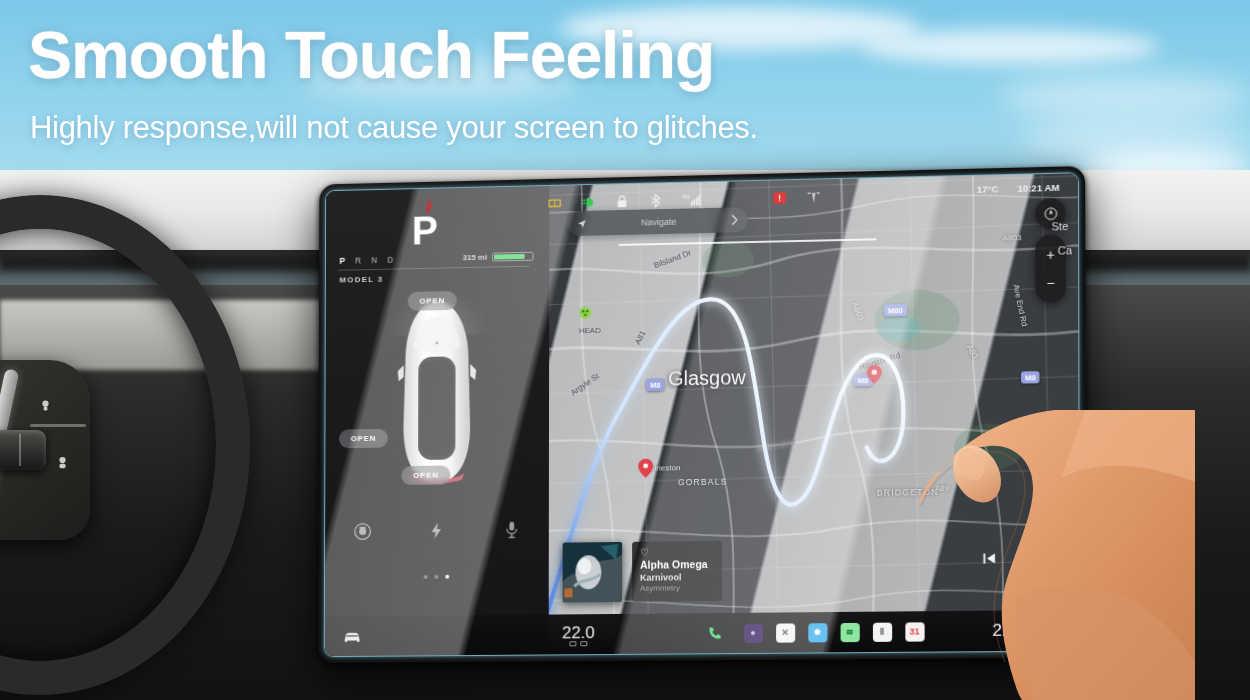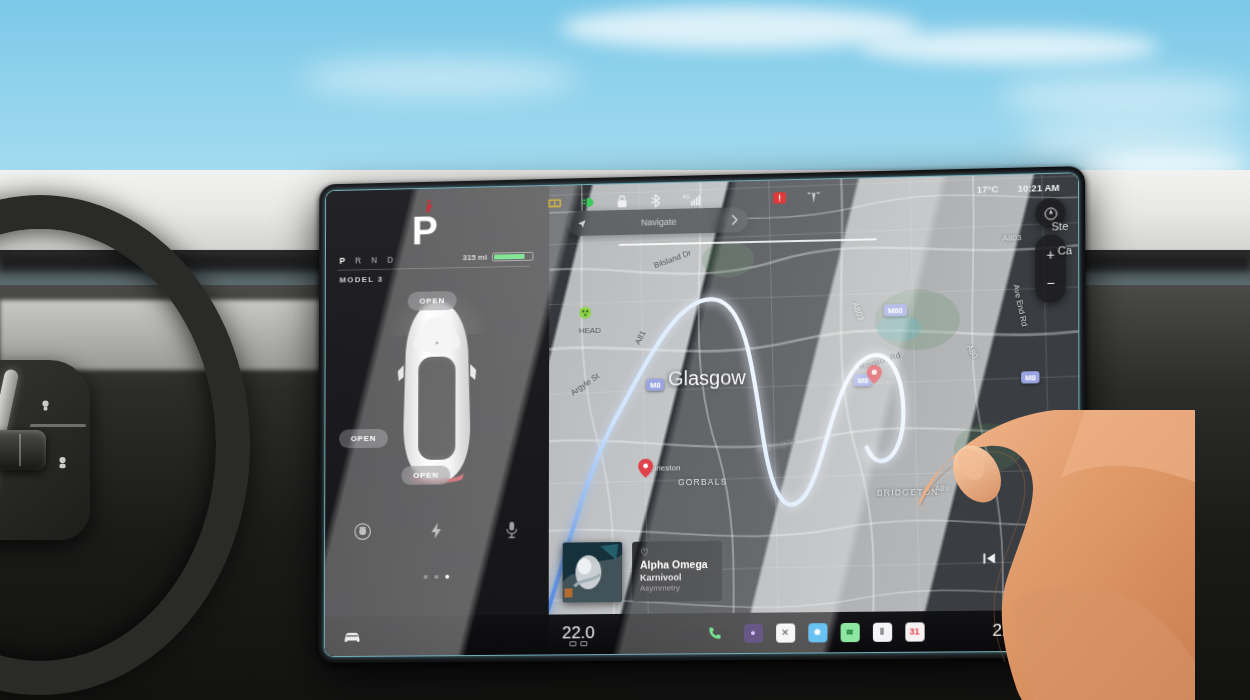--- a/index.html
+++ b/index.html
@@ -705,14 +705,16 @@
       </linearGradient>
     </defs>
     <path d="M52 118 C62 84 92 58 124 56 C150 54 168 72 168 98 C168 126 150 160 140 196 C132 228 140 264 152 300 C164 332 200 340 240 338 L330 338 L330 20 L190 20 C140 26 96 50 70 88 Z" fill="url(#skin)"></path>
     <path d="M56 116 C68 86 96 64 124 62 C146 60 160 76 160 98 C160 122 144 152 134 186 C126 214 128 244 140 272" fill="none" stroke="#b06a3c" stroke-width="1.2" opacity="0.35"></path>
     <ellipse cx="112" cy="84" rx="22" ry="30" transform="rotate(-28 112 84)" fill="url(#skin2)"></ellipse>
     <ellipse cx="106" cy="74" rx="12" ry="17" transform="rotate(-28 106 74)" fill="#f2bb94" opacity="0.7"></ellipse>
     <path d="M150 210 C172 196 206 192 240 200 C280 210 310 240 330 272 L330 338 L190 338 C164 318 150 268 150 210 Z" fill="#d79467" opacity="0.55"></path>
     <path d="M196 88 C230 70 278 72 330 92 L330 20 L220 20 Z" fill="#f0b48a" opacity="0.6"></path>
   </svg>
 
+  <div class="headline">Smooth Touch Feeling</div>
+  <div class="subhead">Highly response,will not cause your screen to glitches.</div>
 
 </div>
 
 </body></html>

